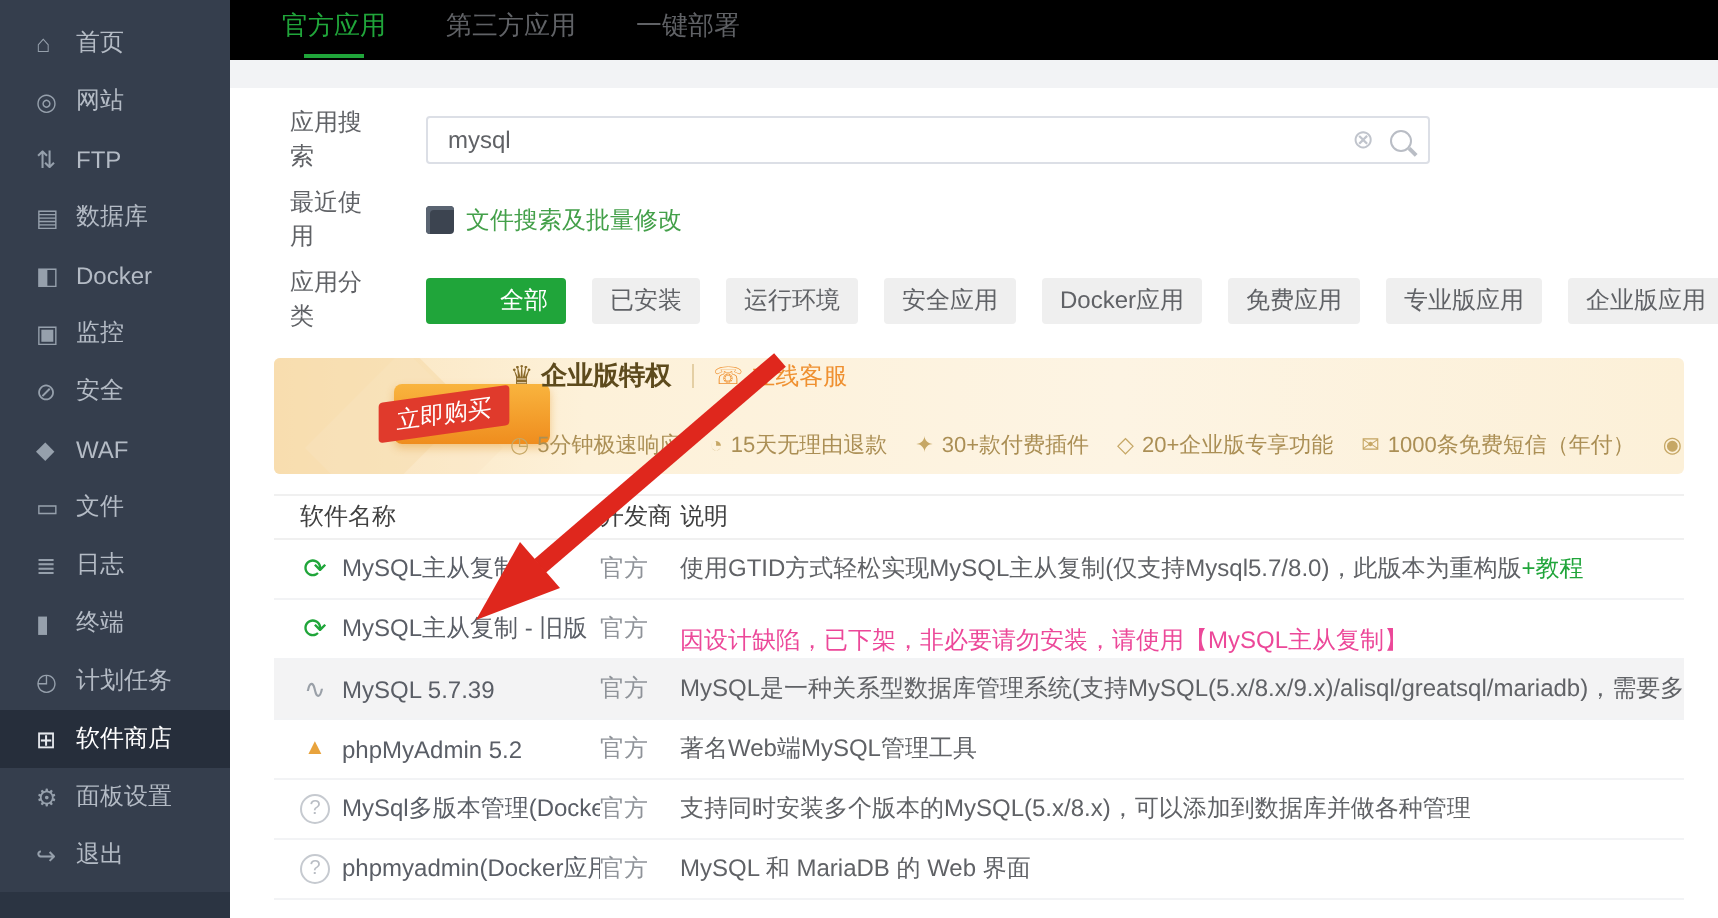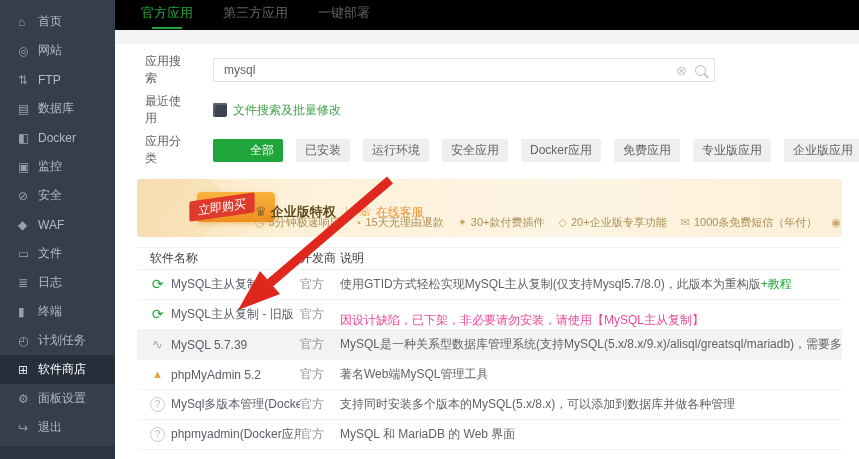--- a/index.html
+++ b/index.html
@@ -46,21 +46,21 @@
   
   .banner{position:relative;margin-top:12px;width:705px;height:58px;border-radius:3px;overflow:hidden;
           background:linear-gradient(90deg,#fae3ba 0%,#fdf1d9 22%,#fdf4e3 60%,#fcf0d8 100%);}
   .deco1,.deco2{position:absolute;background:#f6d9a5;opacity:.55;transform:rotate(45deg);}
   .deco1{left:-35px;top:-30px;width:110px;height:110px;}
   .deco2{left:30px;top:10px;width:70px;height:70px;opacity:.35;background:#f9e6c2;}
   .buy-btn{position:absolute;left:60px;top:13px;width:78px;height:30px;border-radius:4px;cursor:pointer;
            background:linear-gradient(#f9b43e,#ef8d1e);box-shadow:0 2px 4px rgba(230,150,40,.45);}
   .buy-ribbon{position:absolute;left:-8px;top:5px;background:#e03a2c;color:#fff;font-size:12px;line-height:12px;
               padding:4px 9px;transform:rotate(-8deg) skewX(-8deg);border-radius:2px;white-space:nowrap;}
-  .priv-row{position:absolute;left:118px;top:24px;display:flex;align-items:center;gap:10px;}
+  .priv-row{position:absolute;left:118px;top:0;display:flex;align-items:center;gap:10px;}
   .priv-label{font-size:13px;font-weight:bold;color:#5d4a1c;}
   .crown{color:#8a6a2b;font-size:13px;margin-right:4px;}
   .vdiv{width:1px;height:12px;background:#e4cfa4;}
   .service{display:flex;align-items:center;gap:4px;color:#ef9030;font-size:12px;cursor:pointer;}
   .benefits{position:absolute;left:118px;top:36px;display:flex;gap:14px;white-space:nowrap;}
   .benefit{display:flex;align-items:center;gap:4px;font-size:11px;color:#ab8f55;}
   .benefit .b-ic{color:#c6a765;font-size:11px;}
 
   
   .apps-table{margin-top:10px;width:705px;}

